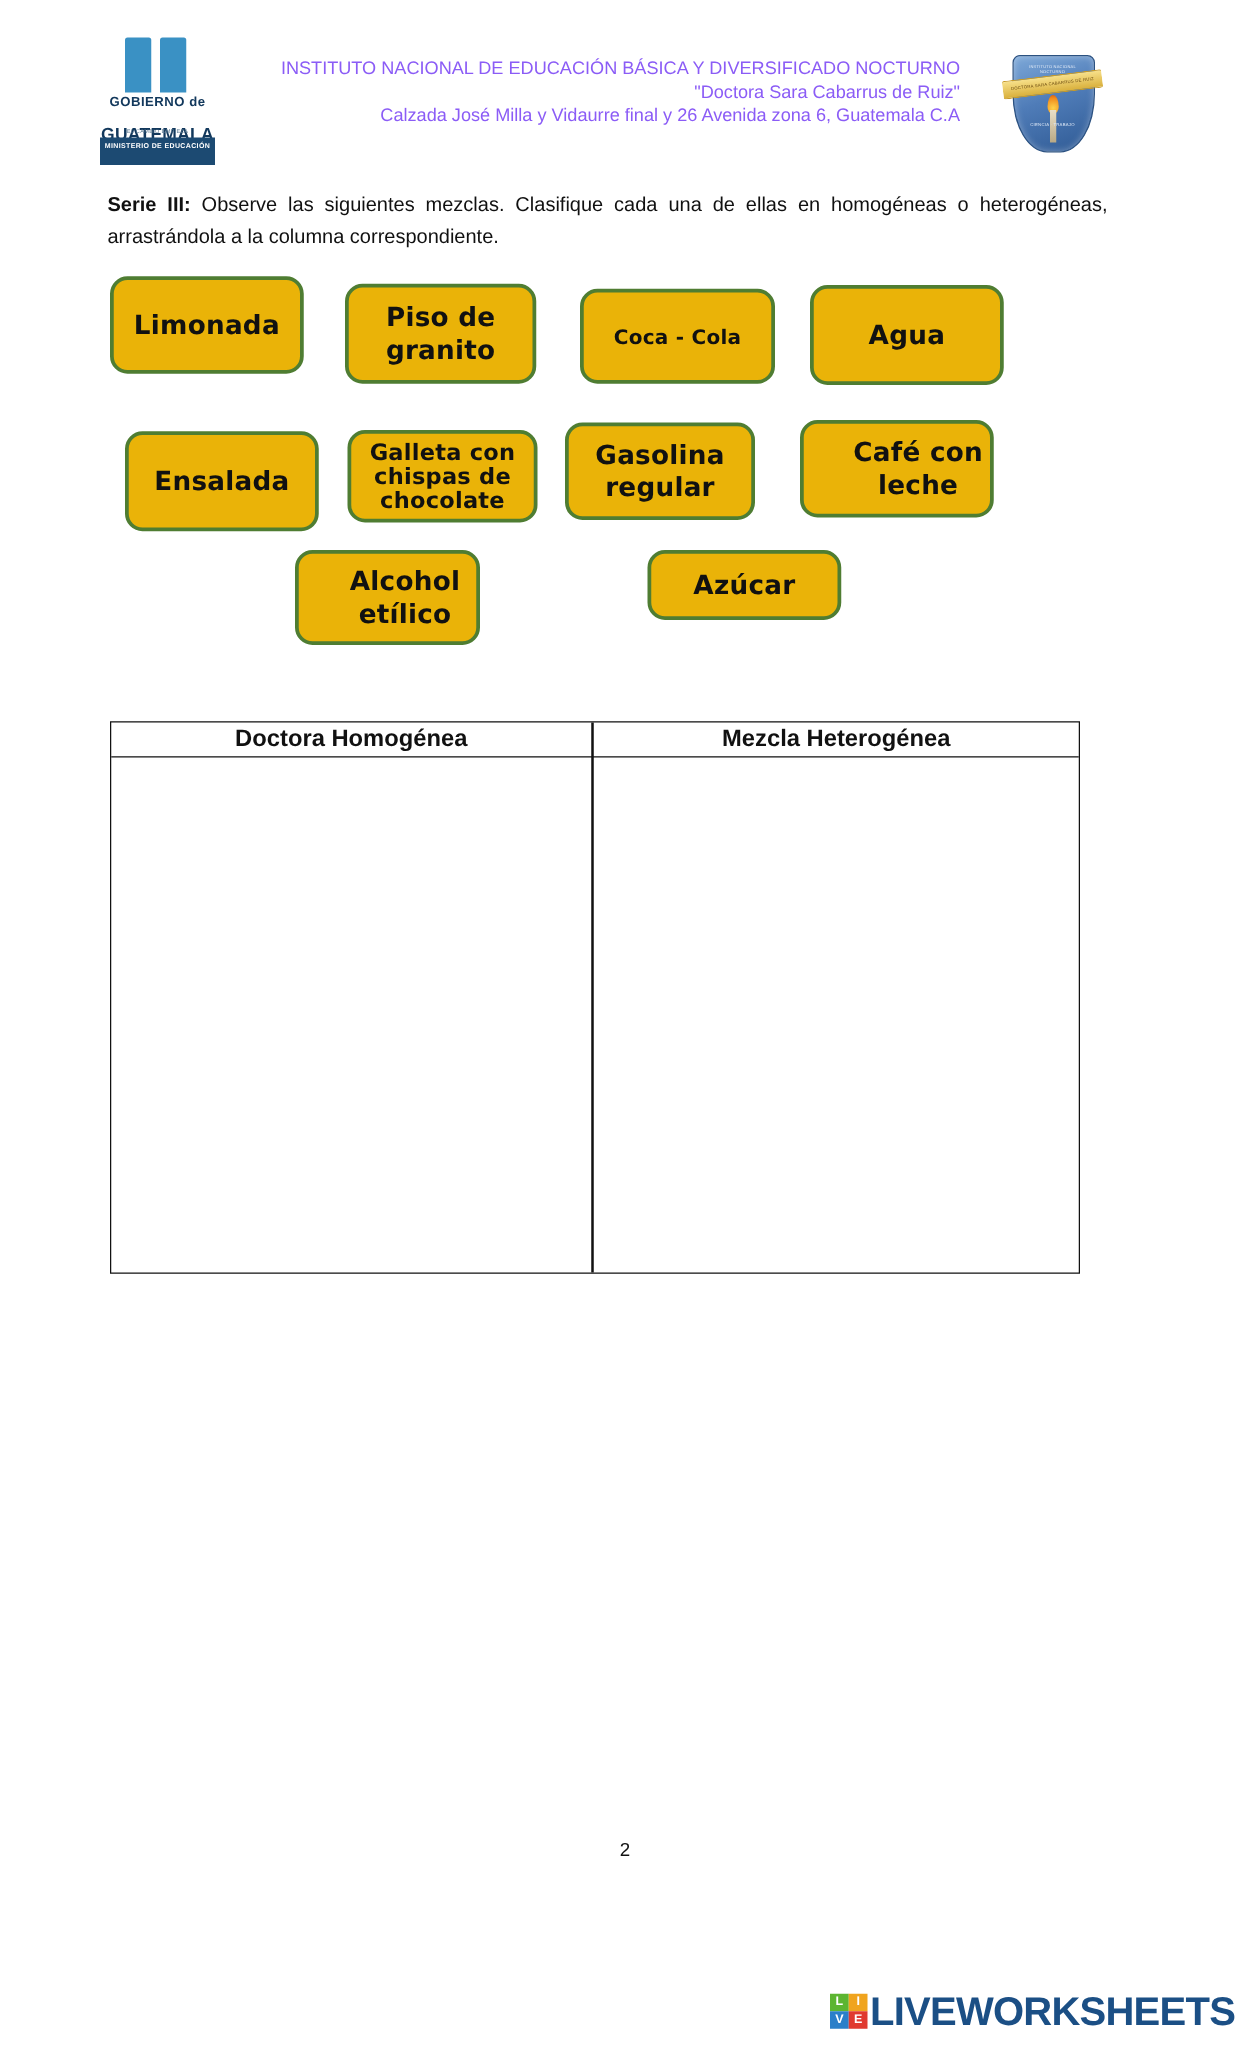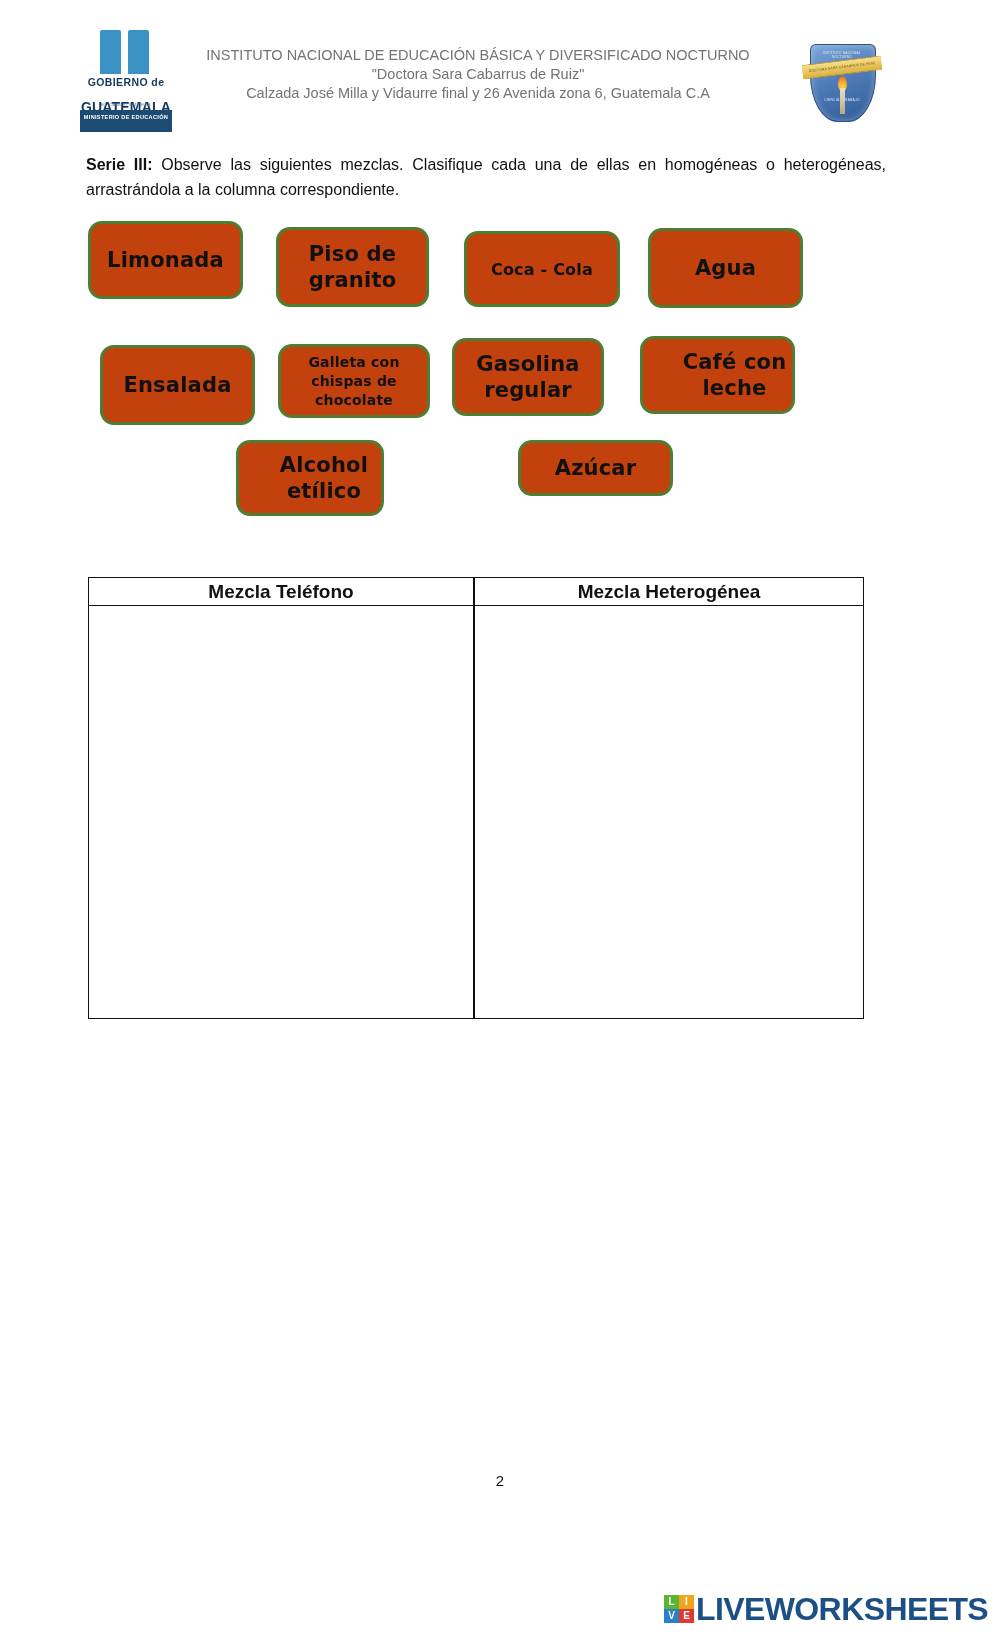--- a/index.html
+++ b/index.html
@@ -83,22 +83,23 @@
 
   .school-text {
     position: absolute;
     left: 188px; top: 28px;
     width: 580px;
     text-align: center;
     line-height: 19px;
   }
   .school-text div {
     font-size: 14.5px;
-    color: #737373;
+    color: #8b5cf6;
     white-space: nowrap;
+    text-align: right;
   }
   .school-line1 { font-size: 14.5px; }
 
   .shield {
     position: absolute;
     left: 800px; top: 18px;
     width: 84px; height: 96px;
   }
   .shield-body {
     position: absolute;
@@ -178,33 +179,33 @@
   .drag-area {
     position: absolute;
     left: 0; top: 214px;
     width: 1000px; height: 320px;
   }
   .chip {
     position: absolute;
     box-sizing: border-box;
     border: 3px solid #4f7d32;
     border-radius: 14px;
-    background: #c2410c;
+    background: #eab308;
     display: flex;
     align-items: center;
     justify-content: center;
     text-align: center;
     font-family: "DejaVu Sans", sans-serif;
     font-weight: bold;
     color: #111111;
     letter-spacing: .2px;
   }
   .chip-lg { font-size: 21px; line-height: 26px; }
   .chip-md { font-size: 16px; line-height: 25px; }
-  .chip-sm { font-size: 14px; line-height: 19px; }
+  .chip-sm { font-size: 18px; line-height: 19px; }
 
   
   .c-limonada   { left: 88px;  top: 7px;   width: 155px; height: 78px; }
   .c-piso       { left: 276px; top: 13px;  width: 153px; height: 80px; }
   .c-coca       { left: 464px; top: 17px;  width: 156px; height: 76px; }
   .c-agua       { left: 648px; top: 14px;  width: 155px; height: 80px; }
   
   .c-ensalada   { left: 100px; top: 131px; width: 155px; height: 80px; }
   .c-galleta    { left: 278px; top: 130px; width: 152px; height: 74px; }
   .c-gasolina   { left: 452px; top: 124px; width: 152px; height: 78px; }
@@ -344,21 +345,21 @@
   <div class="chip chip-sm c-galleta">Galleta con chispas de chocolate</div>
   <div class="chip chip-lg c-gasolina">Gasolina regular</div>
   <div class="chip chip-lg c-cafe">Café con leche</div>
 
   <div class="chip chip-lg c-alcohol">Alcohol etílico</div>
   <div class="chip chip-lg c-azucar">Azúcar</div>
 </div>
 
 <div class="class-table">
   <div class="table-head">
-    <div class="th-cell th-left">Mezcla Teléfono</div>
+    <div class="th-cell th-left">Doctora Homogénea</div>
     <div class="th-cell th-right">Mezcla Heterogénea</div>
   </div>
   <div class="col-divider"></div>
   <div class="drop-zone dz-left"></div>
   <div class="drop-zone dz-right"></div>
 </div>
 
 <div class="page-number">2</div>
 
 <div class="lws-logo">

